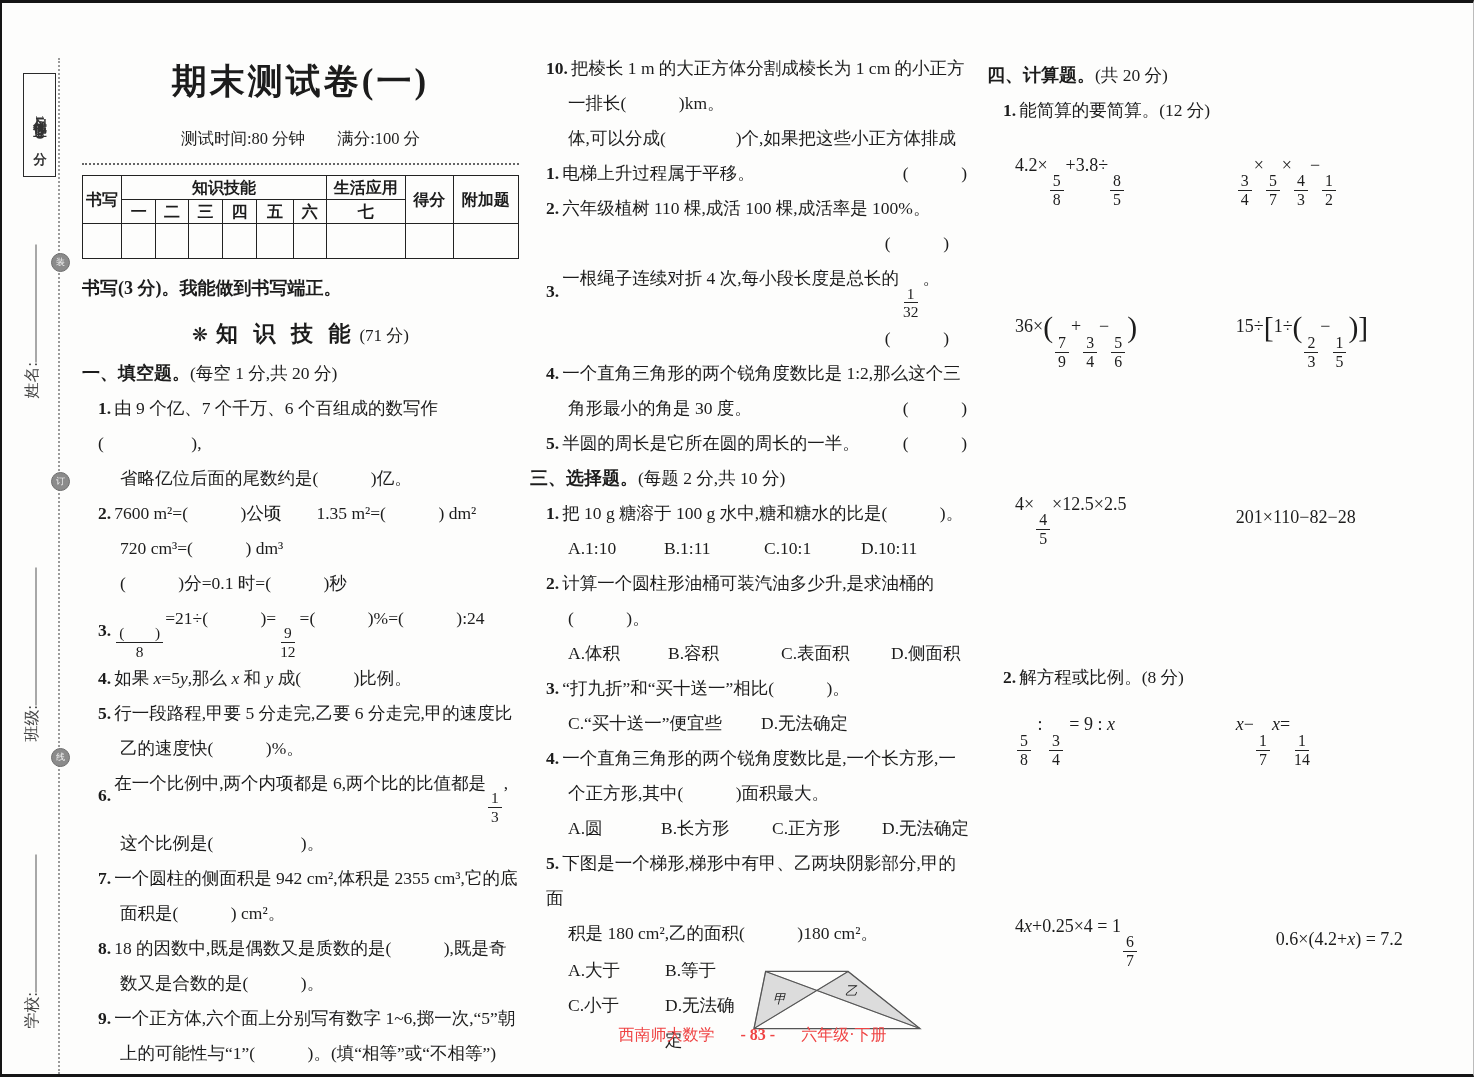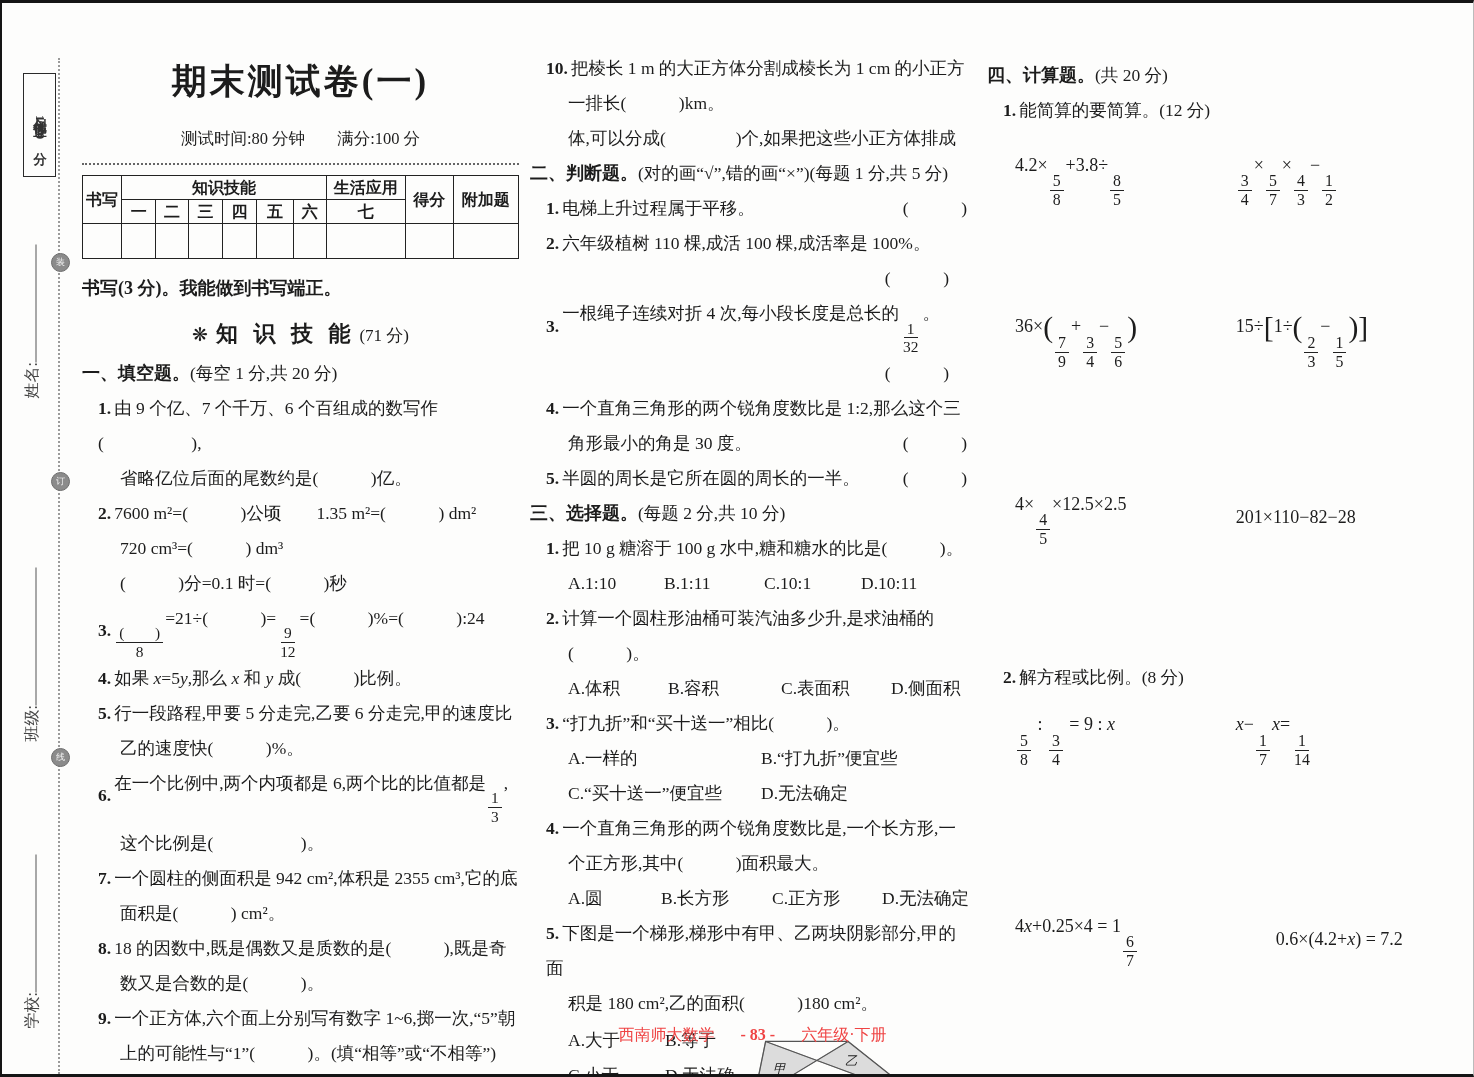--- a/index.html
+++ b/index.html
@@ -199,23 +199,20 @@
     <div class="ln cont"><span>数又是合数的是(　　　)。</span></div>
     <div class="ln q"><b class="qn">9.</b><span>一个正方体,六个面上分别写有数字 1~6,掷一次,“5”朝</span></div>
     <div class="ln cont"><span>上的可能性与“1”(　　　)。(填“相等”或“不相等”)</span></div>
   </section>
 
   <section class="col col2">
     <div class="ln q"><b class="qn">10.</b><span>把棱长 1 m 的大正方体分割成棱长为 1 cm 的小正方</span></div>
     <div class="ln cont"><span>一排长(　　　)km。</span></div>
     <div class="ln cont"><span>体,可以分成(　　　　)个,如果把这些小正方体排成</span></div>
 
-    <div class="ln shead">
-      <b>二、判断题。</b><span>(对的画“√”,错的画“×”)(每题 1 分,共 5 分)</span>
-    </div>
 
     <div class="ln q jl">
         <span class="body"><b class="qn">1.</b><span>电梯上升过程属于平移。</span></span>
         <span class="ans">(　　　)</span>
       </div>
     <div class="ln q"><b class="qn">2.</b><span>六年级植树 110 棵,成活 100 棵,成活率是 100%。</span></div>
     <div class="ln ansline"><span class="ans">(　　　)</span></div>
     <div class="ln q" style="min-height:46px;display:flex;align-items:center;">
         <b class="qn">3.</b>
         <span class="expr"><span>一根绳子连续对折 4 次,每小段长度是总长的</span><span class="fr">
@@ -247,24 +244,20 @@
     </div>
     <div class="ln q"><b class="qn">2.</b><span>计算一个圆柱形油桶可装汽油多少升,是求油桶的</span></div>
     <div class="ln cont"><span>(　　　)。</span></div>
     <div class="ln opts">
       <span style="width:100px">A.体积</span>
         <span style="width:113px">B.容积</span>
         <span style="width:110px">C.表面积</span>
         <span>D.侧面积</span>
     </div>
     <div class="ln q"><b class="qn">3.</b><span>“打九折”和“买十送一”相比(　　　)。</span></div>
-    <div class="ln opts">
-      <span style="width:193px">A.一样的</span>
-        <span>B.“打九折”便宜些</span>
-    </div>
     <div class="ln opts">
       <span style="width:193px">C.“买十送一”便宜些</span>
         <span>D.无法确定</span>
     </div>
     <div class="ln q"><b class="qn">4.</b><span>一个直角三角形的两个锐角度数比是,一个长方形,一</span></div>
     <div class="ln cont"><span>个正方形,其中(　　　)面积最大。</span></div>
     <div class="ln opts">
       <span style="width:93px">A.圆</span>
         <span style="width:111px">B.长方形</span>
         <span style="width:110px">C.正方形</span>

